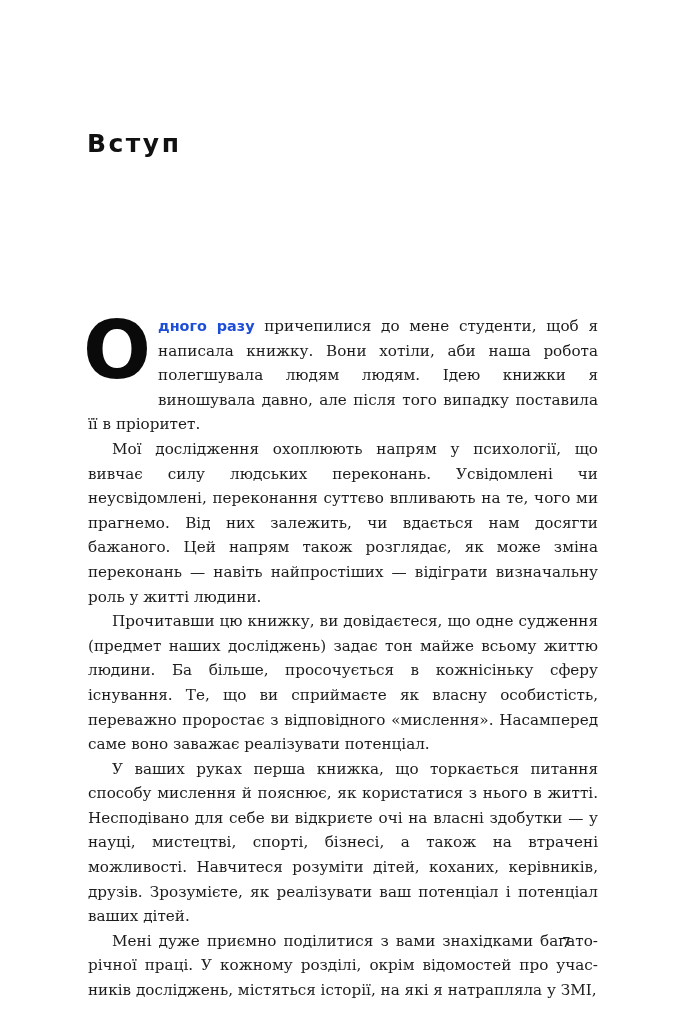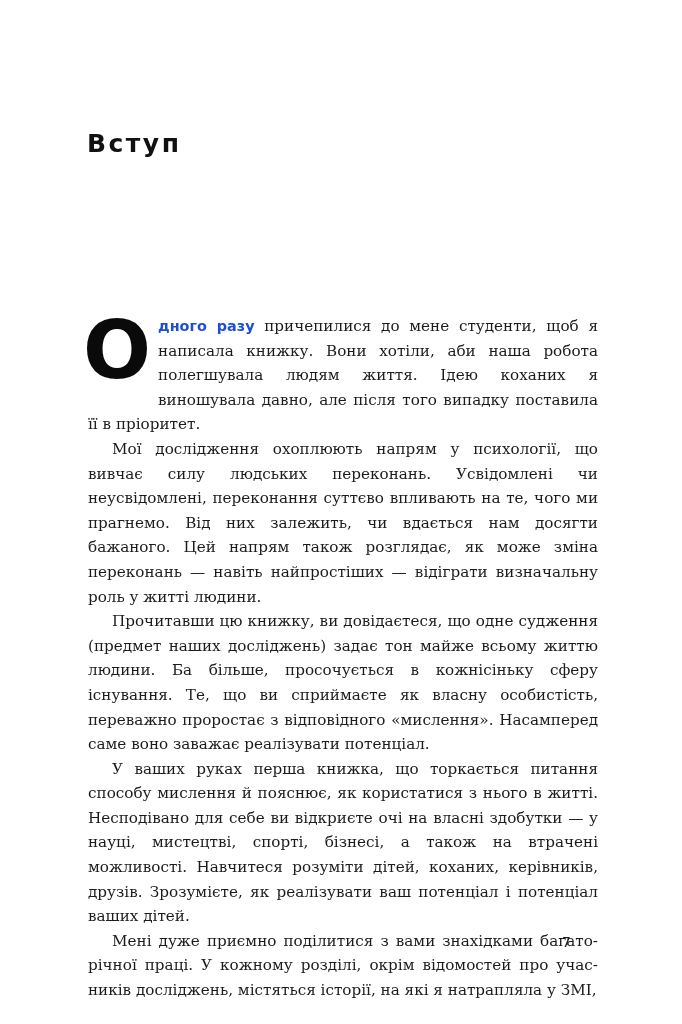--- a/index.html
+++ b/index.html
@@ -78,21 +78,21 @@
     }
   </style>
 </head>
 <body>
 
 <div class="page">
 
   <h1 class="chapter-title">Вступ</h1>
 
   <div class="body-text">
-    <p class="first"><span class="drop-cap">О</span><span class="lead-in">дного разу</span><span> причепилися до мене студенти, щоб я напи­сала книжку. Вони хотіли, аби наша робота полегшувала людям життя. Ідею коханих я виношувала давно, але піс­ля того випадку поставила її в пріоритет.</span></p>
+    <p class="first"><span class="drop-cap">О</span><span class="lead-in">дного разу</span><span> причепилися до мене студенти, щоб я напи­сала книжку. Вони хотіли, аби наша робота полегшувала людям людям. Ідею книжки я виношувала давно, але піс­ля того випадку поставила її в пріоритет.</span></p>
     <p>Мої дослідження охоплюють напрям у психології, що вивчає силу людських переконань. Усвідомлені чи неусвідомлені, пе­реконання суттєво впливають на те, чого ми прагнемо. Від них залежить, чи вдається нам досягти бажаного. Цей напрям також розглядає, як може зміна переконань — навіть найпростіших — відіграти визначальну роль у житті людини.</p>
     <p>Прочитавши цю книжку, ви довідаєтеся, що одне судження (предмет наших досліджень) задає тон майже всьому життю лю­дини. Ба більше, просочується в кожнісіньку сферу існування. Те, що ви сприймаєте як власну особистість, переважно проро­стає з відповідного «мислення». Насамперед саме воно заважає реалізувати потенціал.</p>
     <p>У ваших руках перша книжка, що торкається питання способу мислення й пояснює, як користатися з нього в жит­ті. Несподівано для себе ви відкриєте очі на власні здобут­ки — у науці, мистецтві, спорті, бізнесі, а також на втрачені можливості. Навчитеся розуміти дітей, коханих, керівників, друзів. Зрозумієте, як реалізувати ваш потенціал і потенціал ваших дітей.</p>
     <p>Мені дуже приємно поділитися з вами знахідками багато­річної праці. У кожному розділі, окрім відомостей про учас­ників досліджень, містяться історії, на які я натрапляла у ЗМІ,</p>
   </div>
 
   <div class="page-number">7</div>
 
 </div>
 

